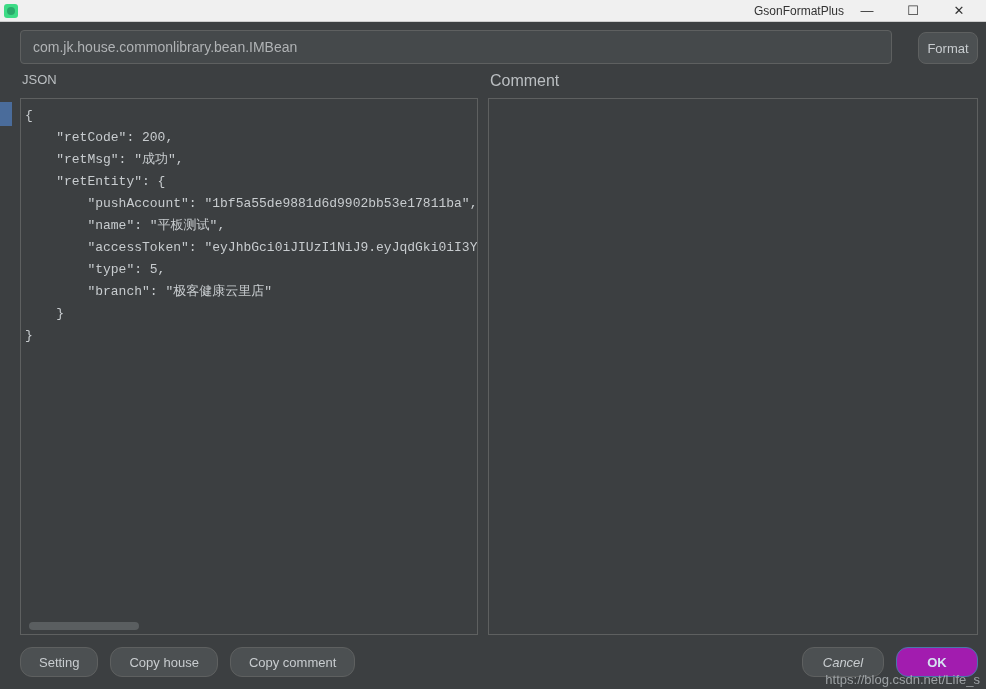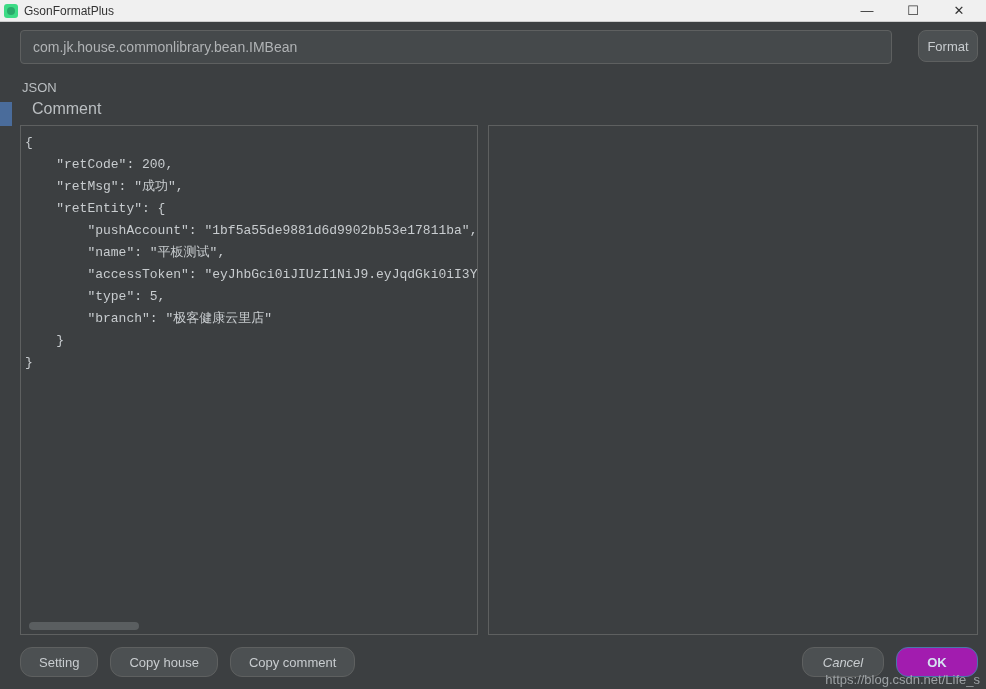--- a/index.html
+++ b/index.html
@@ -33,20 +33,21 @@
       position: absolute;
       left: 3px; top: 3px;
       width: 8px; height: 8px;
       border-radius: 50%;
       background: #2aa96b;
     }
     .title-text {
       font-size: 12px;
       color: #333;
       flex: 1;
+      text-align: right;
     }
     .win-controls { display: flex; }
     .win-btn {
       width: 46px;
       height: 22px;
       display: flex;
       align-items: center;
       justify-content: center;
       color: #333;
       font-size: 13px;
@@ -73,23 +74,23 @@
       top: 22px;
       right: 0;
       bottom: 0;
       background: #3c3f41;
       display: flex;
       flex-direction: column;
       padding: 8px;
     }
     .toprow {
       display: flex;
-      align-items: flex-start;
+      align-items: flex-end;
       gap: 26px;
-      margin-bottom: 16px;
+      margin-bottom: 8px;
     }
     .class-input {
       flex: 1;
       height: 34px;
       background: #45494b;
       border: 1px solid #5e6060;
       border-radius: 4px;
       color: #b0b3b5;
       padding: 0 12px;
       font-size: 14px;
@@ -104,21 +105,20 @@
       color: #c8cccf;
       font-size: 13px;
       display: flex;
       align-items: center;
       justify-content: center;
       cursor: pointer;
     }
     .labels-row {
       display: flex;
       margin-bottom: 4px;
-      flex-direction: column;
     }
     .label-json { flex: 0 0 47.8%; color: #bbbfc2; font-size: 13px; padding-left: 2px; padding-bottom: 4px; }
     .label-comment { flex: 1; color: #bbbfc2; font-size: 16px; padding-left: 12px; padding-bottom: 4px; }
     .editors {
       display: flex;
       flex: 1;
       gap: 10px;
       min-height: 0;
     }
     .editor {

